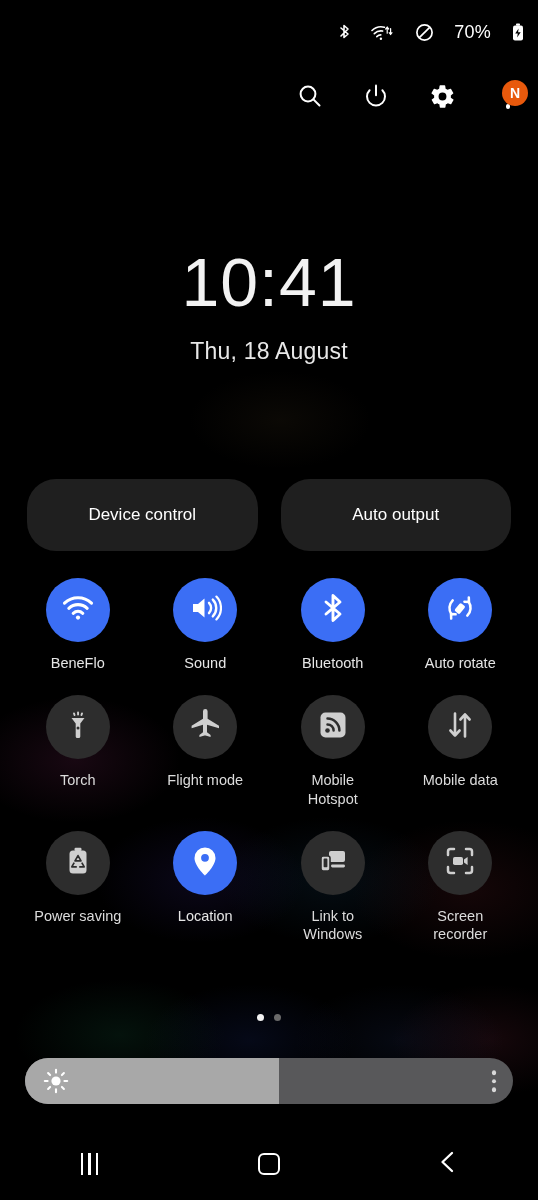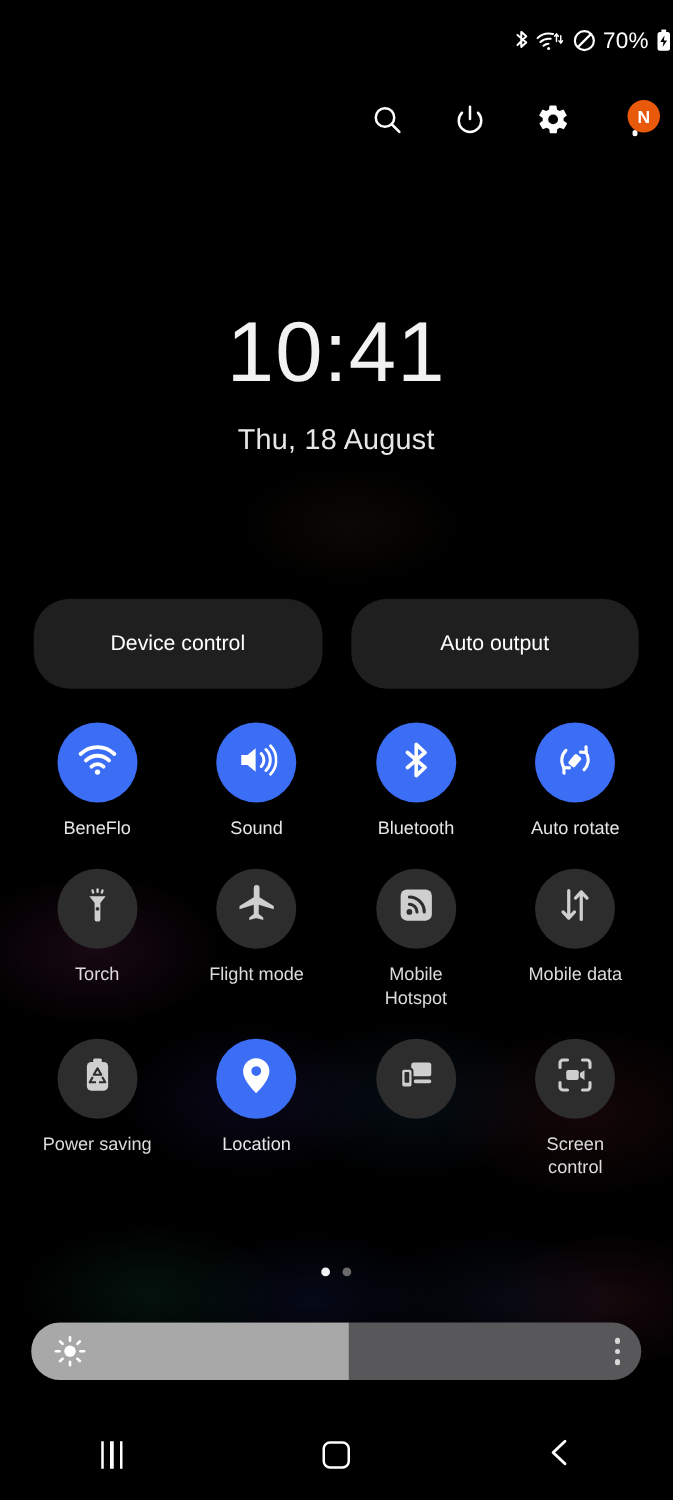--- a/index.html
+++ b/index.html
@@ -22,21 +22,21 @@
       radial-gradient(ellipse 150px 80px at 400px 1040px, rgba(40,60,120,0.15), transparent 70%),
       radial-gradient(ellipse 140px 80px at 490px 1040px, rgba(120,40,60,0.18), transparent 70%),
       radial-gradient(ellipse 130px 70px at 280px 420px, rgba(90,70,40,0.12), transparent 70%),
       #000;
   }
 
   
   .statusbar {
     position: absolute; top: 0; left: 0; right: 0; height: 64px;
     display: flex; align-items: center; justify-content: flex-end;
-    gap: 5px;
+    padding-right: 13px; gap: 20px;
   }
   .sb-ico { display: flex; align-items: center; }
   .sb-batt-text {
     color: #fff; font-size: 18px; letter-spacing: .2px;
   }
 
   
   .toolbar {
     position: absolute; top: 78px; right: 10px;
     display: flex; align-items: center; gap: 26px;
@@ -356,36 +356,37 @@
       <div class="tile-circle off" style="background: rgb(45, 45, 45);">
         <span>
           <svg width="32" height="32" viewBox="0 0 32 32">
             <rect x="12" y="6" width="16" height="11" rx="2" fill="#cfcfcf"></rect>
             <rect x="14" y="19.5" width="14" height="3" rx="1.4" fill="#cfcfcf"></rect>
             <rect x="4" y="11" width="9" height="15" rx="2.2" fill="#cfcfcf" stroke="#2d2d2d" stroke-width="1.6"></rect>
             <rect x="6.6" y="13.6" width="3.8" height="8.6" rx=".8" fill="#2d2d2d"></rect>
           </svg>
         </span>
       </div>
+      <div class="tile-label">Link to Windows</div>
     </div>
 
     <div class="tile">
       <div class="tile-circle off" style="background: rgb(45, 45, 45);">
         <span>
           <svg width="32" height="32" viewBox="0 0 32 32">
             <path d="M4 10V6.5A2.5 2.5 0 0 1 6.5 4H10" fill="none" stroke="#cfcfcf" stroke-width="2.5" stroke-linecap="round"></path>
             <path d="M22 4h3.5A2.5 2.5 0 0 1 28 6.5V10" fill="none" stroke="#cfcfcf" stroke-width="2.5" stroke-linecap="round"></path>
             <path d="M28 22v3.5a2.5 2.5 0 0 1-2.5 2.5H22" fill="none" stroke="#cfcfcf" stroke-width="2.5" stroke-linecap="round"></path>
             <path d="M10 28H6.5A2.5 2.5 0 0 1 4 25.5V22" fill="none" stroke="#cfcfcf" stroke-width="2.5" stroke-linecap="round"></path>
             <rect x="9" y="12" width="10" height="8" rx="1.8" fill="#cfcfcf"></rect>
             <path d="M20 14.4l3.6-2.3v7.8L20 17.6z" fill="#cfcfcf"></path>
           </svg>
         </span>
       </div>
-      <div class="tile-label">Screen control</div>
+      <div class="tile-label">Screen recorder</div>
     </div>
 
   </div>
 
   <div class="dots">
     <i class="active"></i>
     <i class="inactive"></i>
   </div>
 
   <div class="bright">

